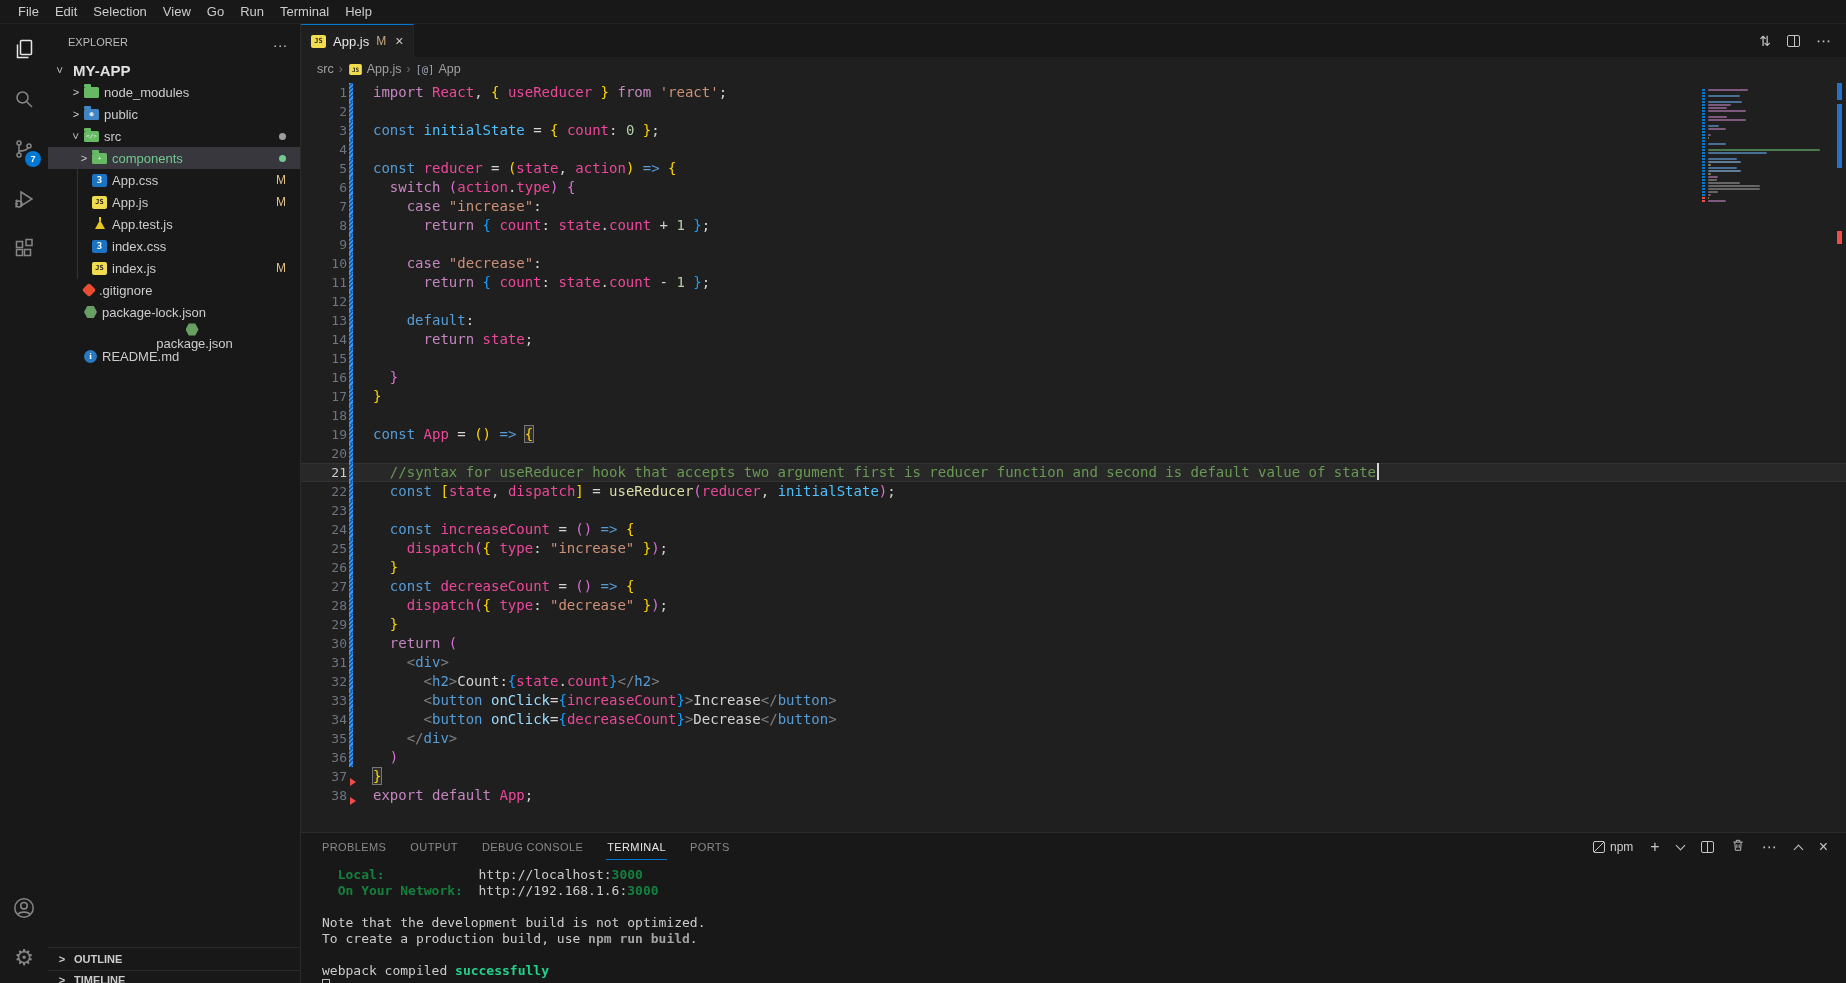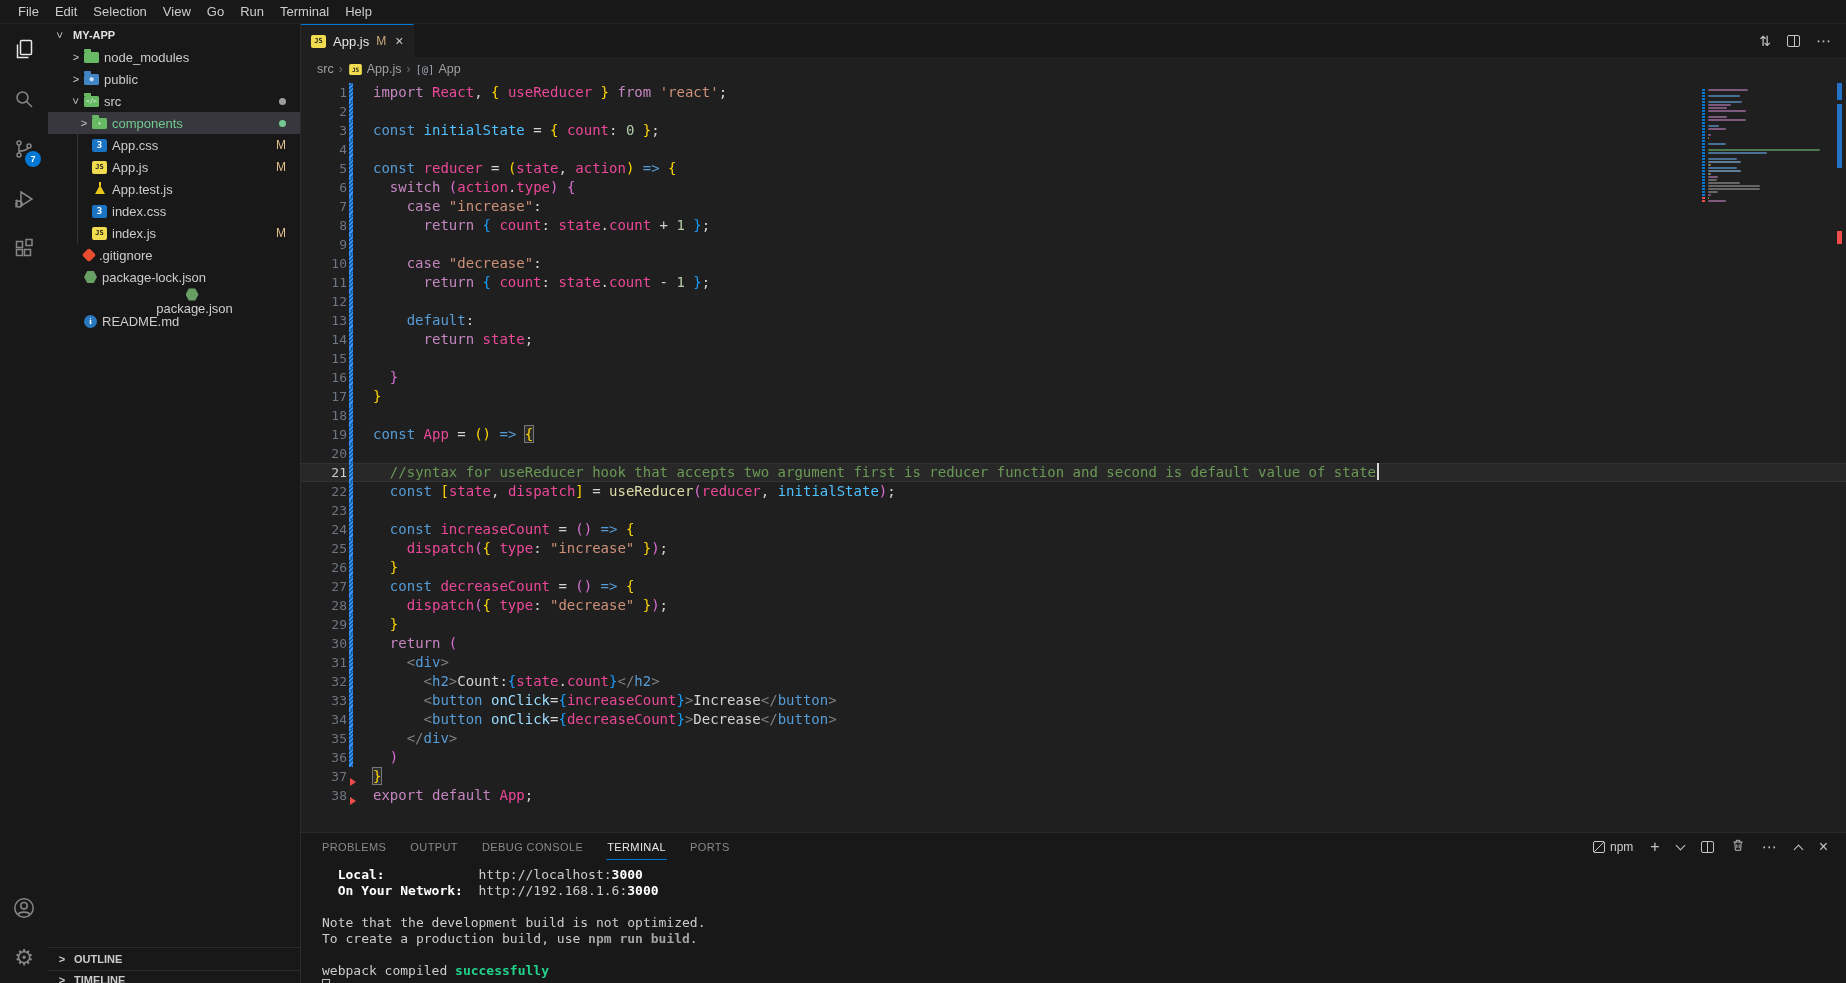--- a/index.html
+++ b/index.html
@@ -30,21 +30,21 @@
 
   
   .sidebar { width:253px; background:#181818; border-right:1px solid #2b2b2b; flex-shrink:0;
              display:flex; flex-direction:column; overflow:hidden; }
   .sb-header { height:35px; display:flex; align-items:center; justify-content:space-between;
                padding:0 12px 0 20px; font-size:11px; color:#bbbbbb; }
   .sb-more { color:#cccccc; font-size:14px; letter-spacing:1px; }
   .tree { flex:1; position:relative; font-size:13px; overflow:hidden; }
   .tree-row { height:22px; display:flex; align-items:center; position:relative; cursor:default; }
   .tree-row.selected { background:#37373d; }
-  .tree-root { font-weight:bold; font-size:11px; color:#e0e0e0; }
+  .tree-root { font-weight:bold; font-size:15px; color:#e0e0e0; }
   .chev { width:16px; text-align:center; color:#cccccc; font-size:11px; flex-shrink:0;
           display:inline-block; }
   .chev.down { transform:rotate(90deg); }
   .tree-label { margin-left:5px; white-space:nowrap; }
   .row-right { position:absolute; right:14px; top:0; height:22px; display:flex; align-items:center; }
   .m-badge { color:#e2c08d; font-size:12px; }
   .dot { width:7px; height:7px; border-radius:4px; display:inline-block; }
   .dot.green { background:#73c991; } .dot.gray { background:#9d9d9d; }
   .tree-guide { position:absolute; left:29px; width:1px; background:#333; }
 
@@ -141,21 +141,21 @@
   .npm-group { display:flex; align-items:center; gap:5px; font-size:12px; color:#cccccc; }
   .ico-box { width:12px; height:12px; border:1.2px solid #c5c5c5; border-radius:2px;
              background:linear-gradient(135deg,transparent 46%,#c5c5c5 46%,#c5c5c5 54%,transparent 54%); }
   .ico-plus { font-size:16px; }
   .caret { display:inline-block; width:7px; height:7px; border-right:1.4px solid #c5c5c5;
            border-bottom:1.4px solid #c5c5c5; transform:rotate(45deg); margin-top:-3px; }
   .caret.up { transform:rotate(-135deg); margin-top:4px; }
   .ico-x { font-size:16px; }
   .terminal { flex:1; padding:6px 0 0 21px; font-family:"DejaVu Sans Mono",monospace;
               font-size:13px; line-height:16px; color:#cccccc; white-space:pre; overflow:hidden; }
-  .t-b { font-weight:bold; color:#ffffff; }
+  .t-b { font-weight:bold; color:#15803d; }
   .t-cyan { color:#a3a3a3;font-weight:bold; }
   .t-greenb { color:#23d18b; font-weight:bold; }
   .t-cursor { display:inline-block; width:8px; height:14px; border:1px solid #bbbbbb; }
 
   .sb-bottom { border-top:1px solid #2b2b2b; height:23px; display:flex; align-items:center;
                font-size:11px; font-weight:bold; color:#cccccc; padding-left:6px; flex-shrink:0; }
   .sb-bottom.cut { height:13px; overflow:hidden; align-items:flex-start; padding-top:3px; }
 </style>
 </head>
 <body>
@@ -219,20 +219,24 @@
             <circle cx="12" cy="10" r="3"></circle>
           <path d="M6.5 18.2c1-3.2 10-3.2 11 0"></path>
         </svg>
       </div>
       <div class="act-icon">
         <span class="gear-glyph">⚙</span>
       </div>
     </div>
 
     <div class="sidebar">
+      <div class="sb-header">
+        <span>EXPLORER</span>
+        <span class="sb-more">...</span>
+      </div>
       <div class="tree" id="file-tree">
         <div class="tree-guide" style="top:88px;height:132px;"></div>
       <div class="tree-row" style="padding-left: 4px;">
             <span class="chev down">&gt;</span>
             <span class="tree-label tree-root">MY-APP</span>
           </div>
           <div class="tree-row" style="padding-left: 20px;">
             <span class="chev">&gt;</span>
             <span class="folder f-green">
               <i></i>

